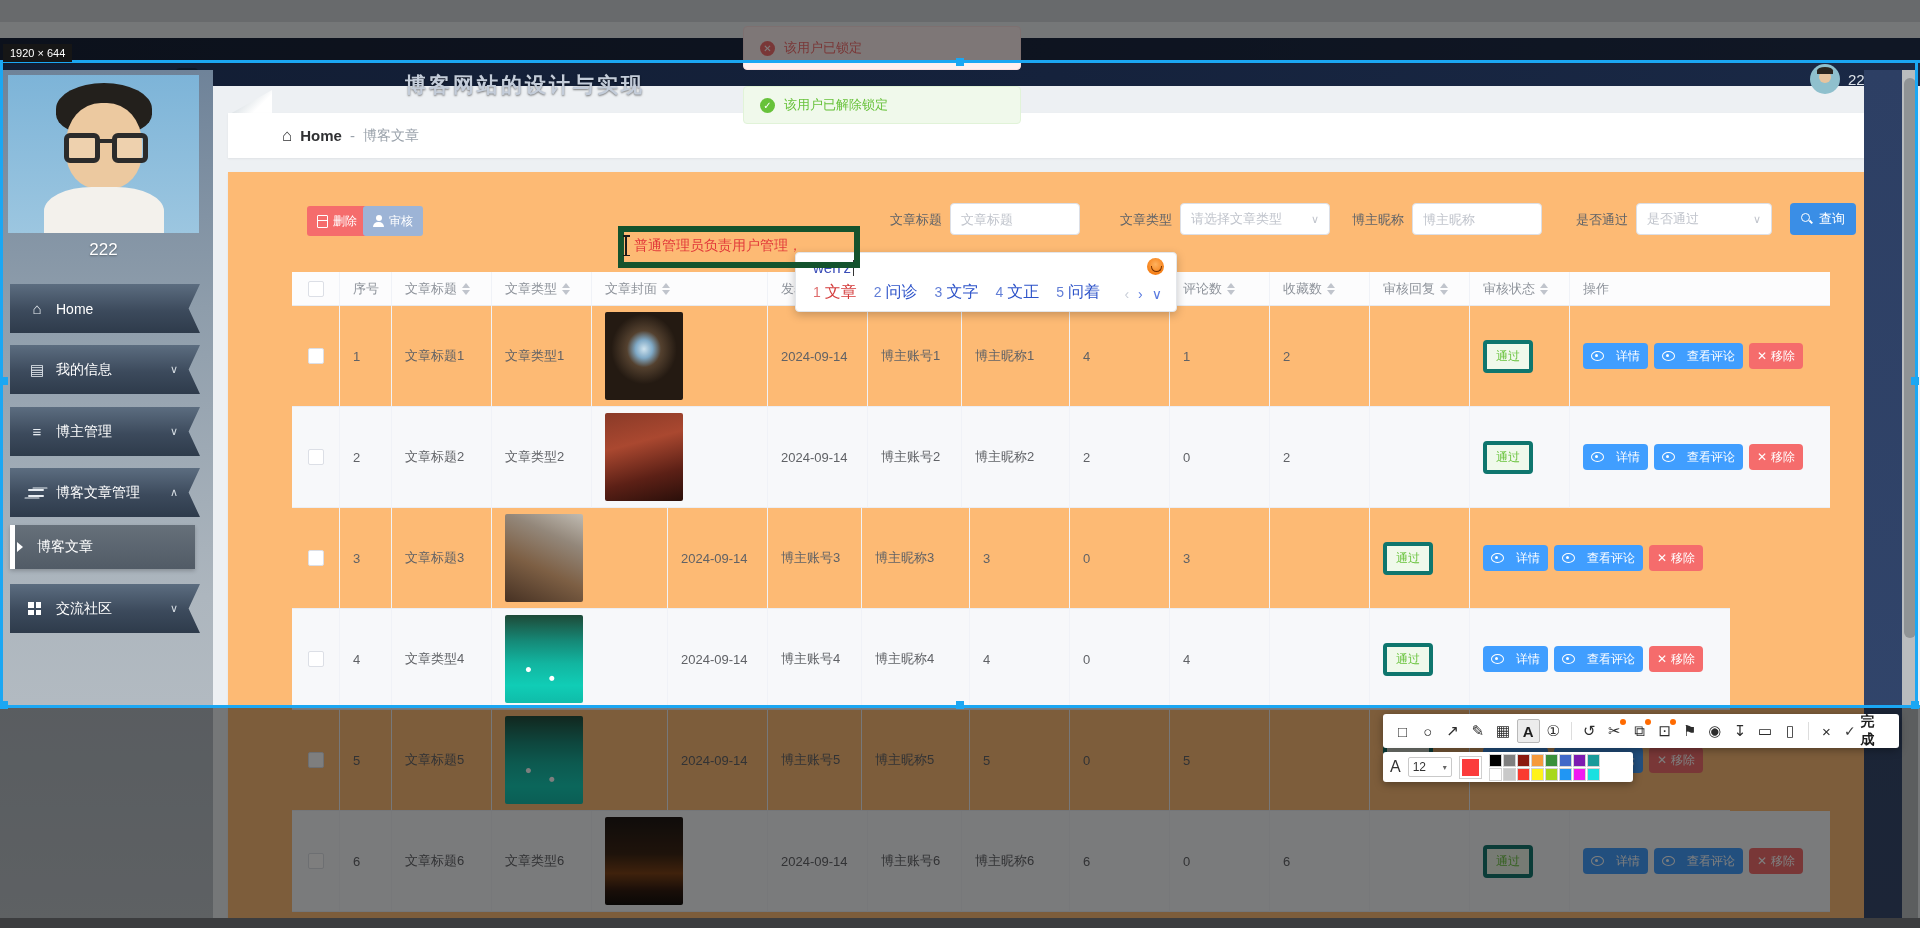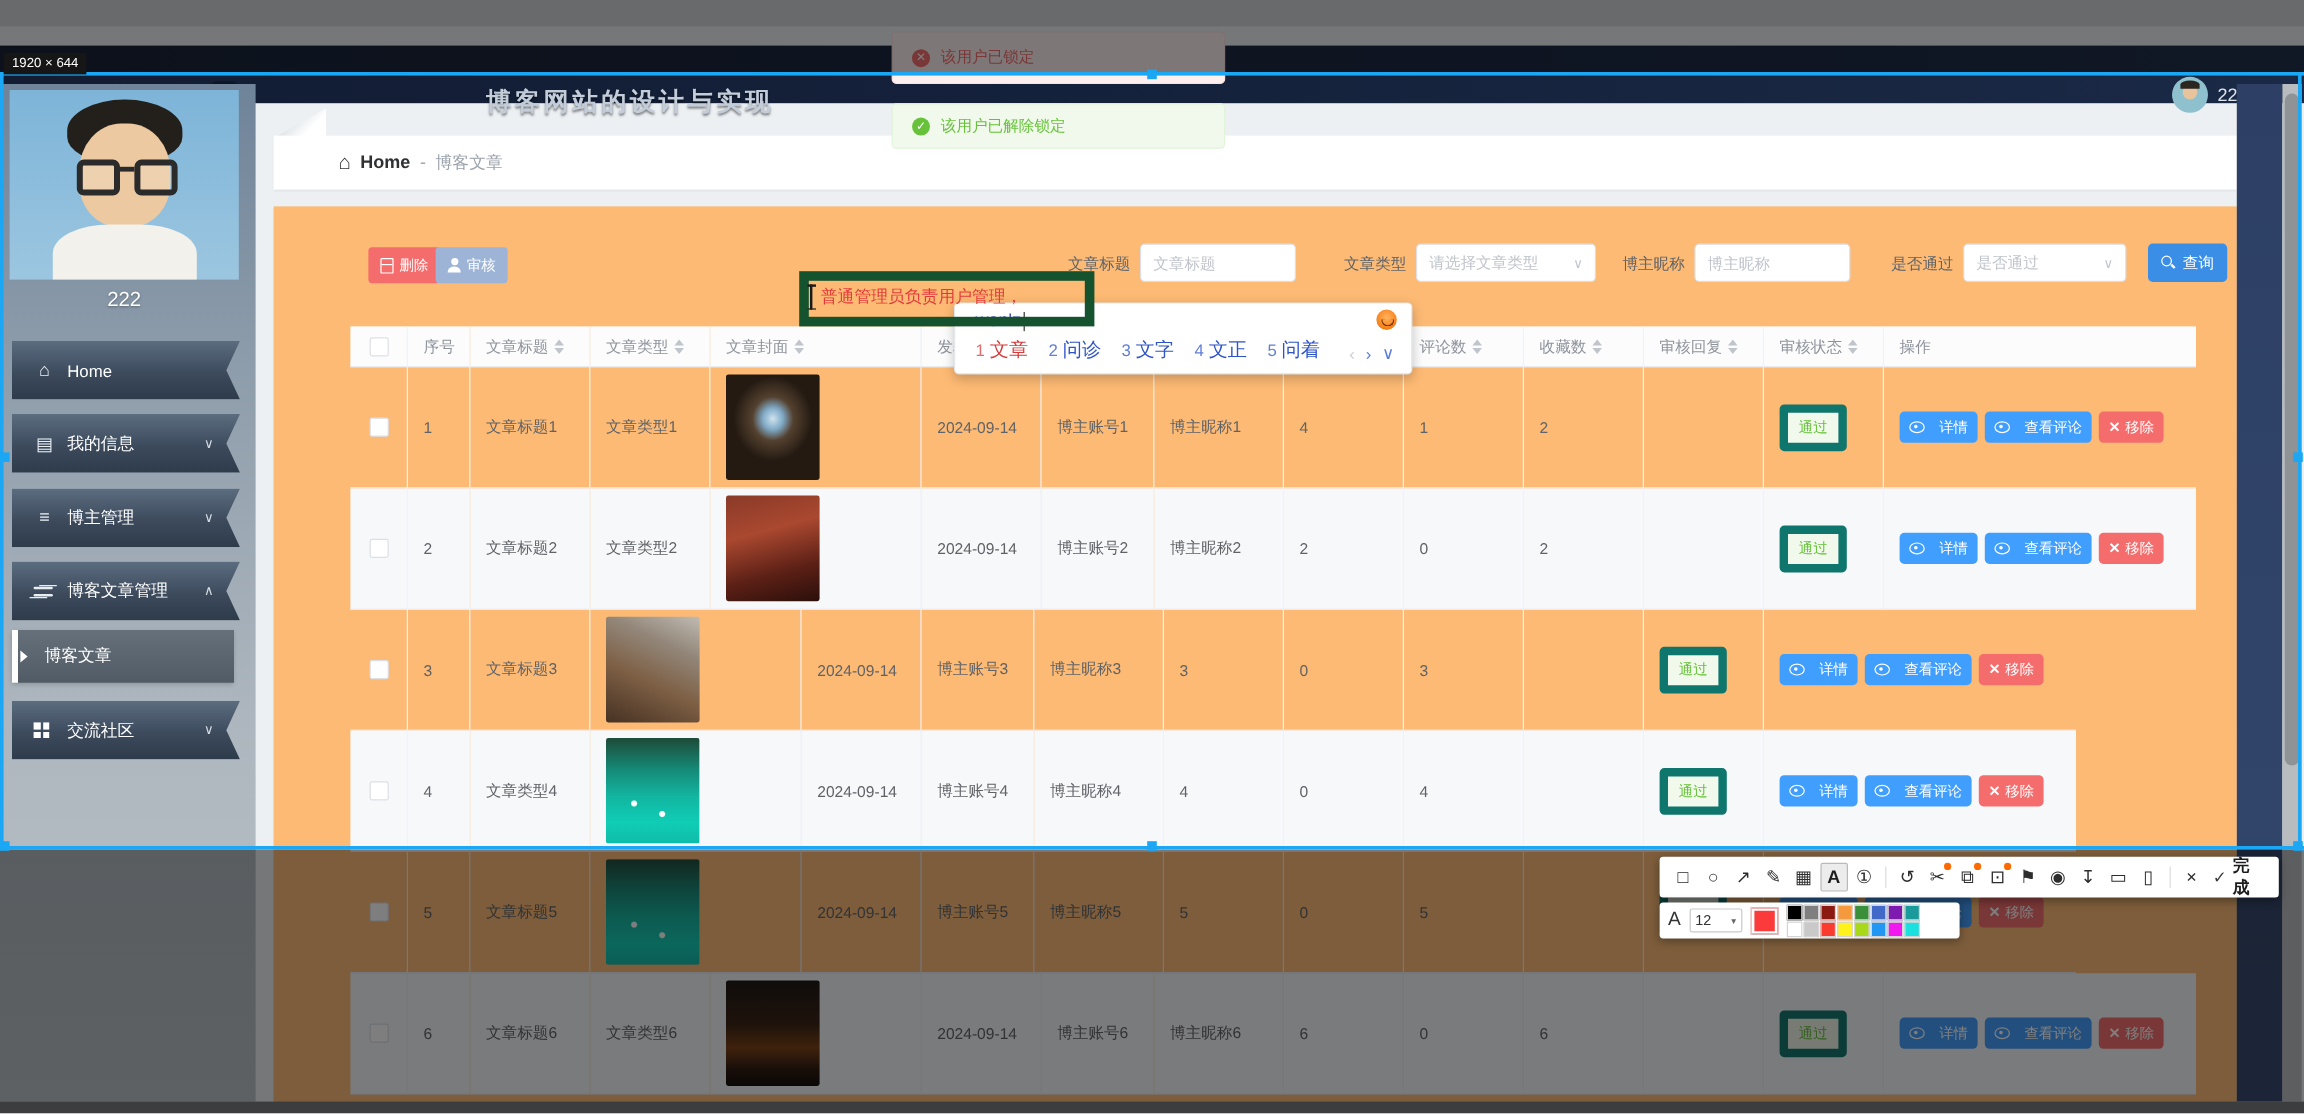--- a/index.html
+++ b/index.html
@@ -91,33 +91,33 @@
   .table{position:absolute;left:64px;top:100px;width:1538px;}
   .tr{display:flex;}
   .td,.th{box-sizing:border-box;border-right:1px solid #f0f2f7;border-bottom:1px solid #ebeef5;display:flex;align-items:center;padding-left:13px;font-size:13px;color:#606266;}
   .th{height:34px;background:#fcfcfd;color:#8e939b;border-bottom:1px solid #e8ebf0;gap:5px;}
   .td{height:101px;}
   .tr.stripe .td{background:#f7f8fa;}
   .c0{width:48px;justify-content:center;padding-left:0;}
   .c1{width:52px;} .c2{width:100px;} .c3{width:100px;} .c4{width:176px;}
   .c5{width:100px;} .c6{width:94px;} .c7{width:108px;} .c8{width:100px;}
   .c9{width:100px;} .c10{width:100px;} .c11{width:100px;} .c12{width:100px;}
-  .c13{width:260px;border-right:none;font-family:Liberation Serif, serif;}
+  .c13{width:260px;border-right:none;}
   .cbx{width:14px;height:14px;border:1px solid #dcdfe6;border-radius:2px;background:#fff;cursor:pointer;}
   .sort{display:inline-flex;flex-direction:column;gap:2px;}
   .sort i{width:0;height:0;border-left:4px solid transparent;border-right:4px solid transparent;}
   .sort .up{border-bottom:5px solid #c0c4cc;}
   .sort .dn{border-top:5px solid #c0c4cc;}
   .cover{width:78px;height:88px;border-radius:2px;}
   .cover1{background:radial-gradient(ellipse 42% 40% at 50% 42%,#cfe3ee 0%,#7fa9c6 26%,#54412f 52%,#241a12 100%);}
   .cover2{background:linear-gradient(165deg,#8a3a28 0%,#aa4830 35%,#5c2016 70%,#2a0f0a 100%);}
   .cover3{background:linear-gradient(205deg,#c0bbb2 0%,#93877a 28%,#7d5f44 60%,#463123 100%);}
   .cover4,.cover5{background:radial-gradient(circle 6px at 30% 62%,#fff 0 2px,transparent 3px),radial-gradient(circle 5px at 60% 72%,#fff 0 2px,transparent 3px),linear-gradient(180deg,#1e4a38 0%,#158a78 30%,#12b5a0 55%,#10cdb6 80%,#0fbca9 100%);}
   .cover6{background:linear-gradient(180deg,#191210 0%,#38200f 42%,#7c3f12 64%,#2c150a 84%,#0d0906 100%);}
-  .badge{padding:4px 9px;border-radius:4px;background:#f0f9eb;border:7px solid #0f766e;color:#67c23a;font-size:12px;}
+  .badge{padding:4px 9px;border-radius:4px;background:#f0f9eb;border:4px solid #0f766e;color:#67c23a;font-size:12px;}
   .rbtn{height:26px;border-radius:4px;color:#fff;font-size:12px;display:inline-flex;align-items:center;gap:4px;padding:0 8px;margin-right:6px;cursor:pointer;}
   .rbtn.blue{background:#409eff;gap:12px;}
   .rbtn.red{background:#f56c6c;}
   .ic-eye{position:relative;width:11px;height:8px;border:1.5px solid #fff;border-radius:50%;}
   .ic-eye:after{content:"";position:absolute;left:3px;top:1.5px;width:3px;height:3px;border-radius:50%;background:#fff;}
   .xmark{font-size:12px;font-weight:bold;}
 
   
   .navystrip{left:1864px;top:70px;width:38px;height:848px;background:linear-gradient(180deg,#2d3f64 0%,#32466c 100%);}
   .sbtrack{left:1902px;top:70px;width:16px;height:848px;background:#b9bcbe;}
@@ -131,21 +131,21 @@
   .imerow{position:absolute;left:17px;top:29px;display:flex;gap:17px;font-size:16px;}
   .cand{display:flex;gap:4px;color:#2d53c9;cursor:pointer;}
   .cand .n{opacity:.75;font-size:14px;padding-top:2px;}
   .cand.sel{color:#d43c3c;}
   .imepager{position:absolute;right:14px;top:33px;display:flex;gap:9px;font-size:14px;color:#5a7be0;align-items:center;}
   .imepager .dim{color:#c9ced8;}
   .imelogo{position:absolute;right:12px;top:5px;width:17px;height:17px;border-radius:50%;background:radial-gradient(circle at 50% 38%,#ffb25e 0%,#f57f17 70%);}
   .imelogo:after{content:"";position:absolute;left:4px;top:8px;width:9px;height:5px;border:1.5px solid #7a3300;border-top:none;border-radius:0 0 8px 8px;}
 
   
-  .redbox{left:618px;top:226px;width:230px;height:30px;border:8px solid #14532d;z-index:70;margin-left:48px;}
+  .redbox{left:618px;top:226px;width:230px;height:30px;border:6px solid #14532d;z-index:70;}
   .redtext{position:absolute;left:10px;top:5px;color:#e23a3a;font-size:14px;white-space:nowrap;}
   .ibeam{position:absolute;left:1px;top:3px;width:1.5px;height:21px;background:#1a1a1a;}
   .ibeam:before,.ibeam:after{content:"";position:absolute;left:-2.5px;width:7px;height:1.5px;background:#1a1a1a;}
   .ibeam:before{top:0;} .ibeam:after{bottom:0;}
 
   
   .dimtop{left:0;top:0;width:1920px;height:60px;background:rgba(8,8,8,.52);z-index:60;}
   .dimbot{left:0;top:708px;width:1920px;height:220px;background:rgba(8,8,8,.52);z-index:60;}
 
   

